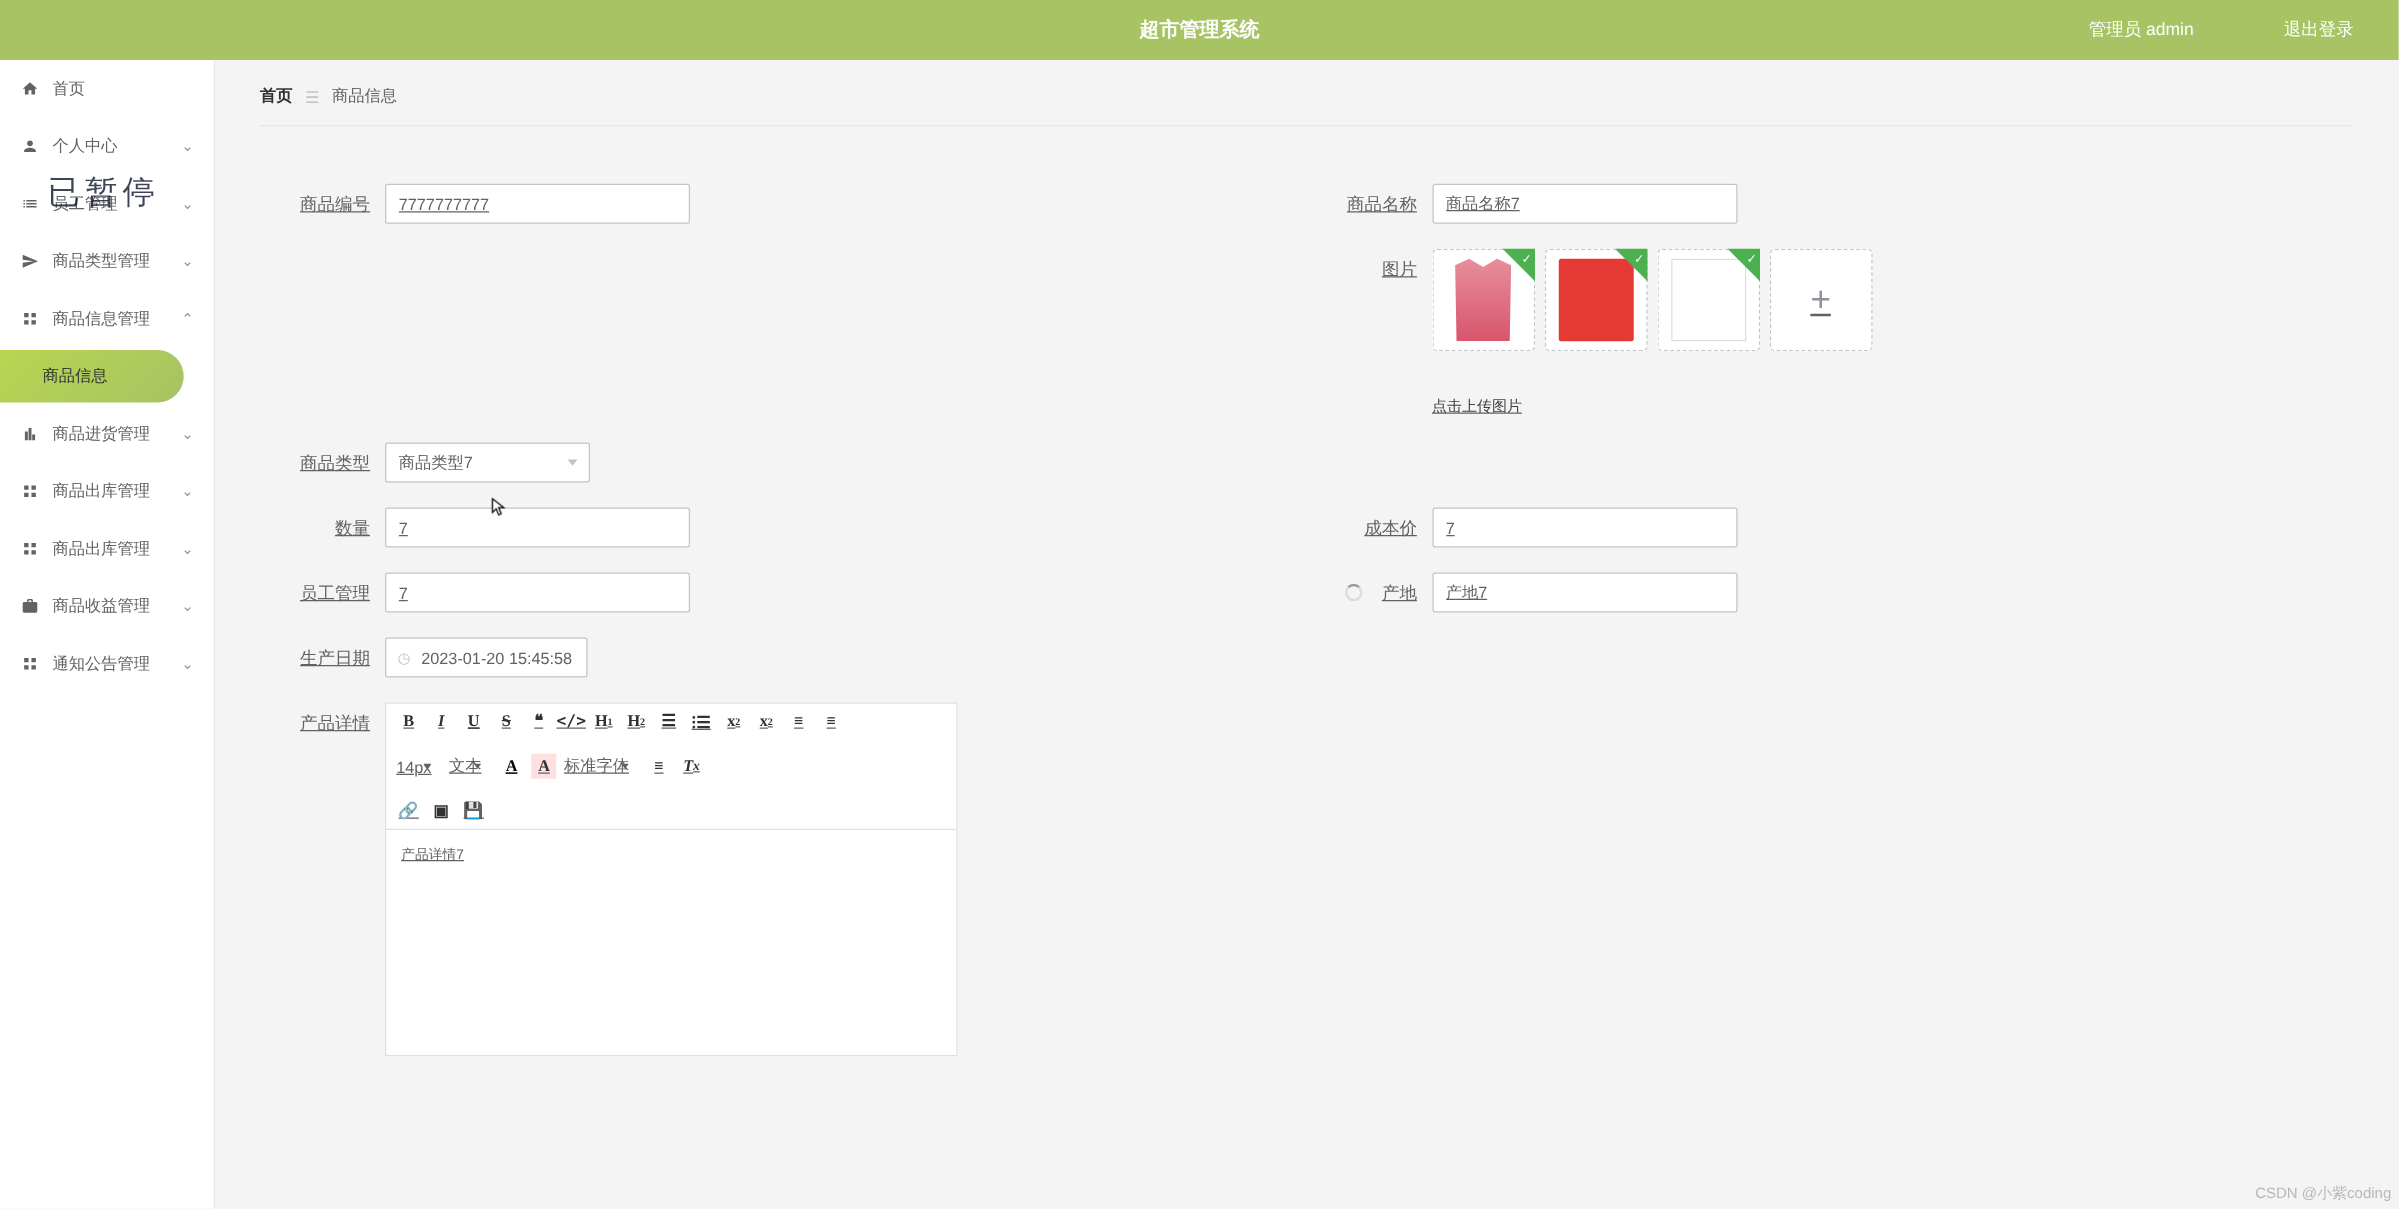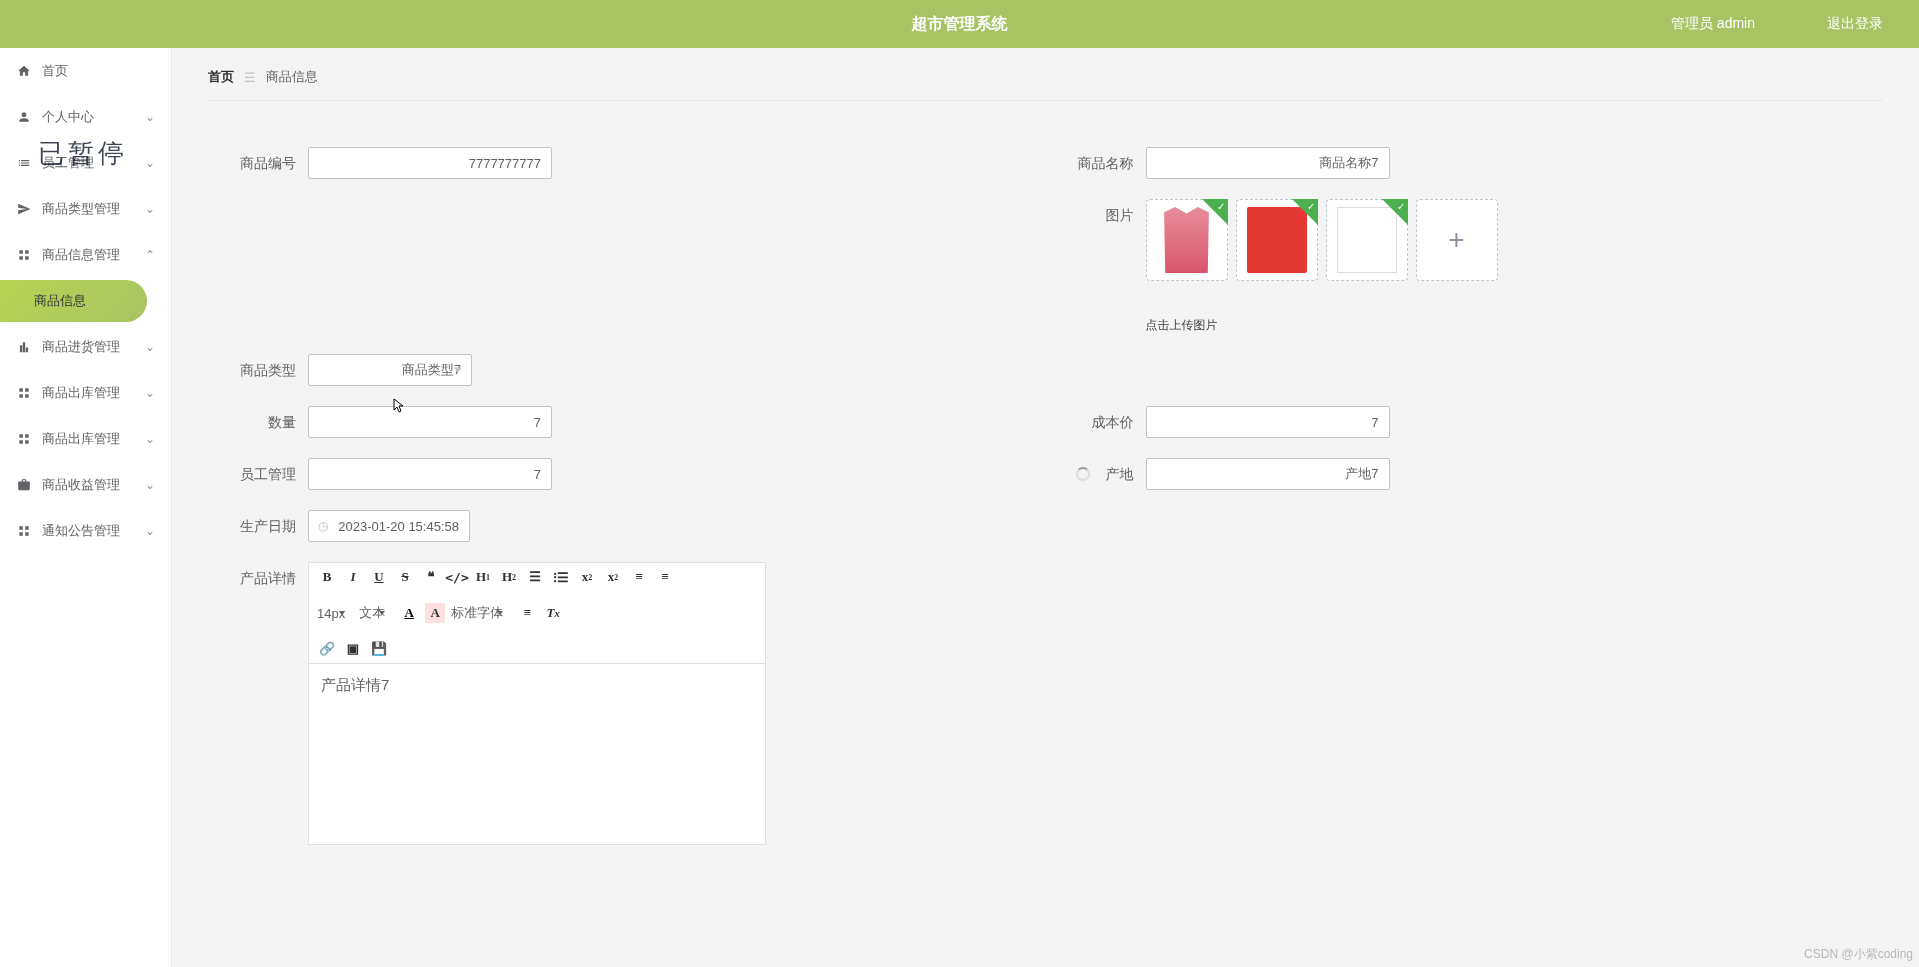--- a/index.html
+++ b/index.html
@@ -16,21 +16,21 @@
     .submenu-item { height: 42px; display: flex; align-items: center; padding-left: 34px; cursor: pointer; color: #606266; background: linear-gradient(135deg, #b8d551 0%, #a7c364 100%); border-radius: 0 22px 22px 0; margin: 2px 24px 2px 0; color: #333; font-size: 13px; }
     .watermark { position: absolute; top: 88px; left: 38px; font-size: 26px; color: #0f172a; opacity: 0.8; font-weight: 400; pointer-events: none; z-index: 5; letter-spacing: 4px; }
     .main { flex: 1; background: #f4f4f4; overflow-y: auto; padding: 20px 36px; }
     .breadcrumb { padding-bottom: 14px; border-bottom: 1px solid #e4e7ed; font-size: 13px; color: #606266; display: flex; align-items: center; gap: 10px; }
     .breadcrumb .home-link { color: #303133; font-weight: 600; }
     .breadcrumb .sep { color: #c0c4cc; }
     .form-area { display: flex; flex-wrap: wrap; padding-top: 46px; }
     .form-col { width: 50%; }
     .form-row { display: flex; align-items: flex-start; margin-bottom: 20px; }
     .form-label { width: 100px; text-align: right; padding-right: 12px; line-height: 32px; color: #606266; font-size: 14px; }
-    .form-input { height: 32px; border: 1px solid #c0c4cc; border-radius: 2px; padding: 0 10px; font-size: 13px; color: #606266; outline: none; background: #fff; text-align: right; }
+    .form-input { height: 32px; border: 1px solid #c0c4cc; border-radius: 2px; padding: 0 10px; font-size: 13px; color: #606266; outline: none; background: #fff; }
     .w244 { width: 244px; }
     .w-select { width: 164px; }
     .w-date { width: 162px; }
     .select-wrap { position: relative; }
     .select-wrap::after { content: ""; position: absolute; right: 10px; top: 50%; transform: translateY(-50%); border-left: 4px solid transparent; border-right: 4px solid transparent; border-top: 5px solid #c0c4cc; pointer-events: none; }
     .date-wrap { position: relative; }
     .date-wrap .clock-icon { position: absolute; left: 10px; top: 50%; transform: translateY(-50%); color: #c0c4cc; font-size: 12px; }
     .date-wrap input { padding-left: 28px; }
     .upload-area { display: flex; gap: 8px; flex-wrap: wrap; }
     .upload-thumb { width: 82px; height: 82px; border: 1px dashed #c0c4cc; border-radius: 4px; position: relative; background: #fff; display: flex; align-items: center; justify-content: center; cursor: pointer; }
@@ -40,21 +40,21 @@
     .thumb1 { background: linear-gradient(180deg, #e78e9c 0%, #d8556b 100%); border-radius: 6px 6px 0 0; clip-path: polygon(10% 8%, 30% 0%, 50% 10%, 70% 0%, 90% 8%, 88% 100%, 12% 100%); }
     .thumb2 { background: #e53935; width: 60px; height: 66px; border-radius: 2px; display: flex; flex-direction: column; align-items: center; justify-content: center; font-size: 6px; color: #fff; padding: 4px; }
     .thumb3 { width: 60px; height: 66px; border: 1px solid #ddd; }
     .upload-add { font-size: 28px; color: #8c939d; }
     .upload-hint { color: #404040; font-size: 12px; margin-top: 6px; }
     .editor { border: 1px solid #dcdfe6; width: 458px; background: #fff; }
     .editor-toolbar { border-bottom: 1px solid #dcdfe6; padding: 4px 8px; display: flex; flex-wrap: wrap; align-items: center; gap: 6px; }
     .tool-btn { width: 20px; height: 20px; display: flex; align-items: center; justify-content: center; cursor: pointer; font-size: 13px; font-weight: bold; color: #303133; font-family: serif; }
     .tool-sel-wrap { position: relative; display: flex; align-items: center; margin-right: 8px; }
     .tool-sel-wrap::after { content: ""; position: absolute; right: 0px; border-left: 3px solid transparent; border-right: 3px solid transparent; border-top: 4px solid #606266; }
-    .editor-content { min-height: 180px; padding: 12px; font-size: 15px; color: #606266; outline: none; }
+    .editor-content { min-height: 180px; padding: 12px; font-size: 11px; color: #606266; outline: none; }
     .cursor-arrow { position: fixed; top: 398px; left: 393px; width: 12px; height: 16px; pointer-events: none; z-index: 999; }
     .csdn-mark { position: fixed; right: 6px; bottom: 4px; font-size: 12px; color: #b8b8b8; }
     .loading-spin { position: absolute; left: 868px; top: 366px; width: 14px; height: 14px; border: 2px solid #ddd; border-top-color: #999; border-radius: 50%; }
     svg { display: block; }
   </style>
 </head>
 <body>
 
 <div class="topbar">
   <div class="topbar-title">超市管理系统</div>
@@ -162,21 +162,21 @@
     </div>
   </div>
 
   <div class="main">
     <div class="breadcrumb">
       <span class="home-link">首页</span>
       <span class="sep">☰</span>
       <span>商品信息</span>
     </div>
 
-    <div class="form-area" style="position:relative;">
+    <div class="form-area" style="position:relative;text-decoration:underline;">
       <div class="loading-spin"></div>
       <div class="form-col">
         <div class="form-row">
           <div class="form-label">商品编号</div>
           <input class="form-input w244" value="7777777777" style="">
         </div>
       </div>
       <div class="form-col">
         <div class="form-row">
           <div class="form-label">商品名称</div>

